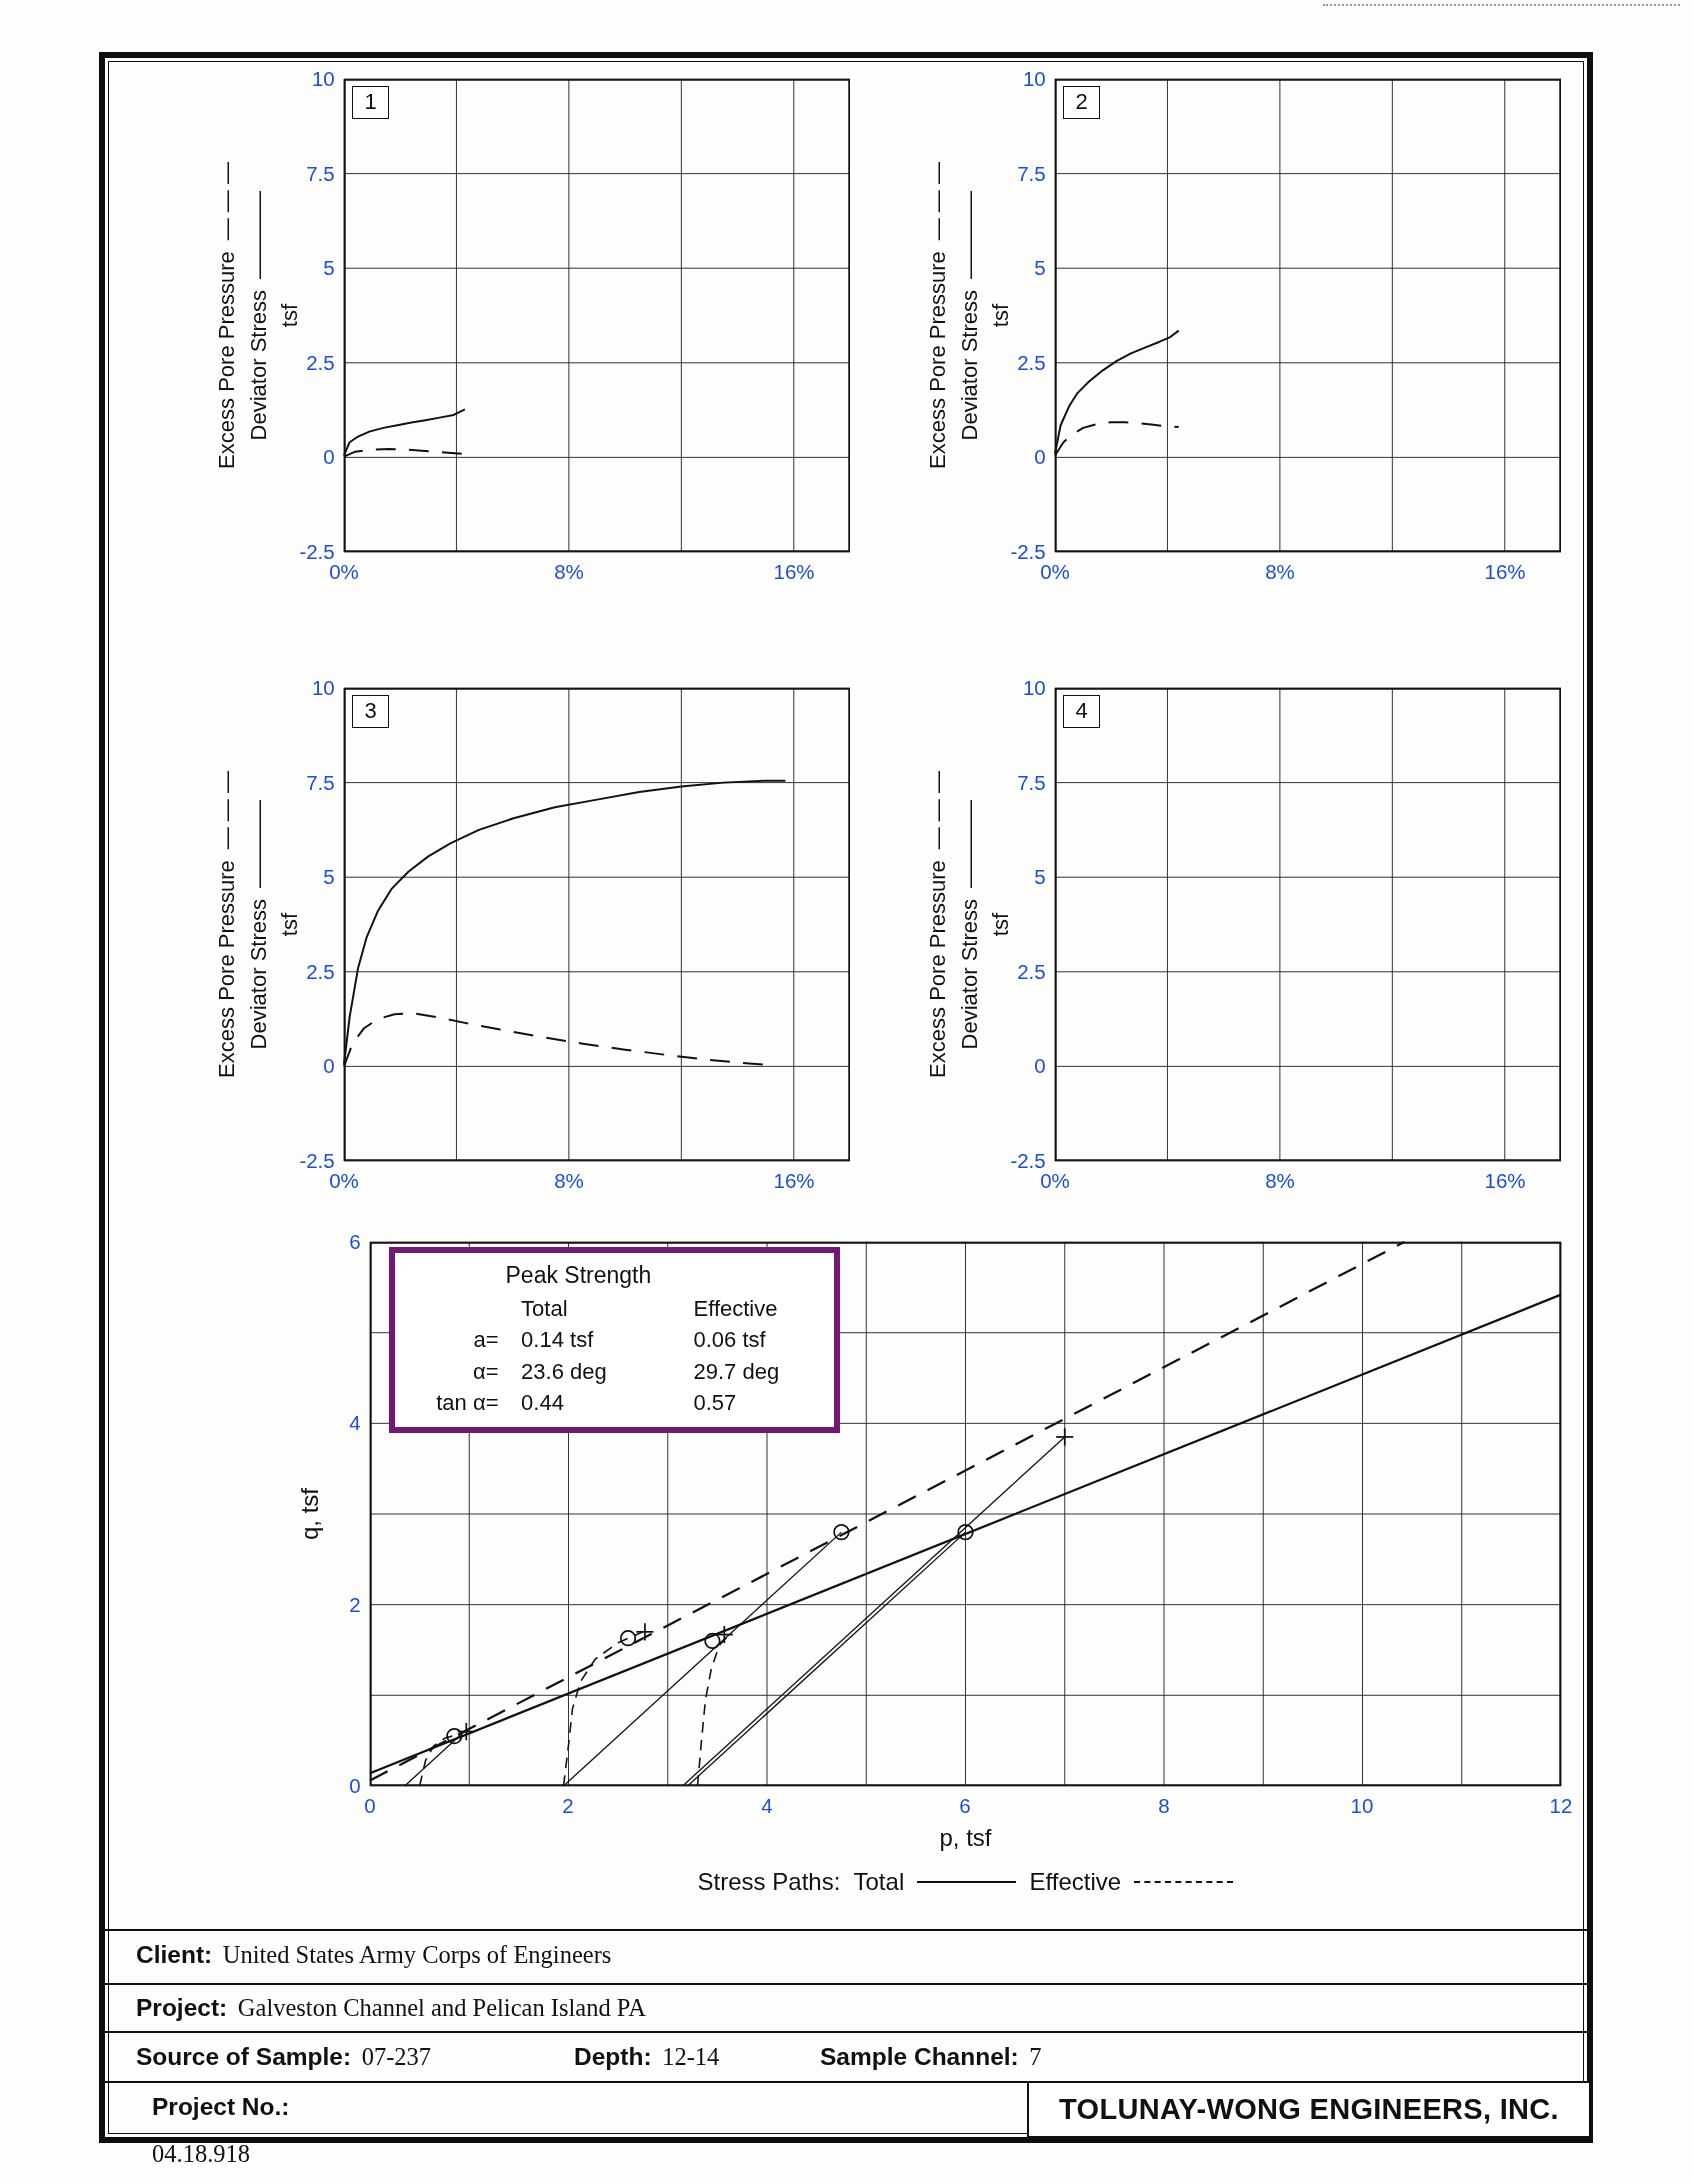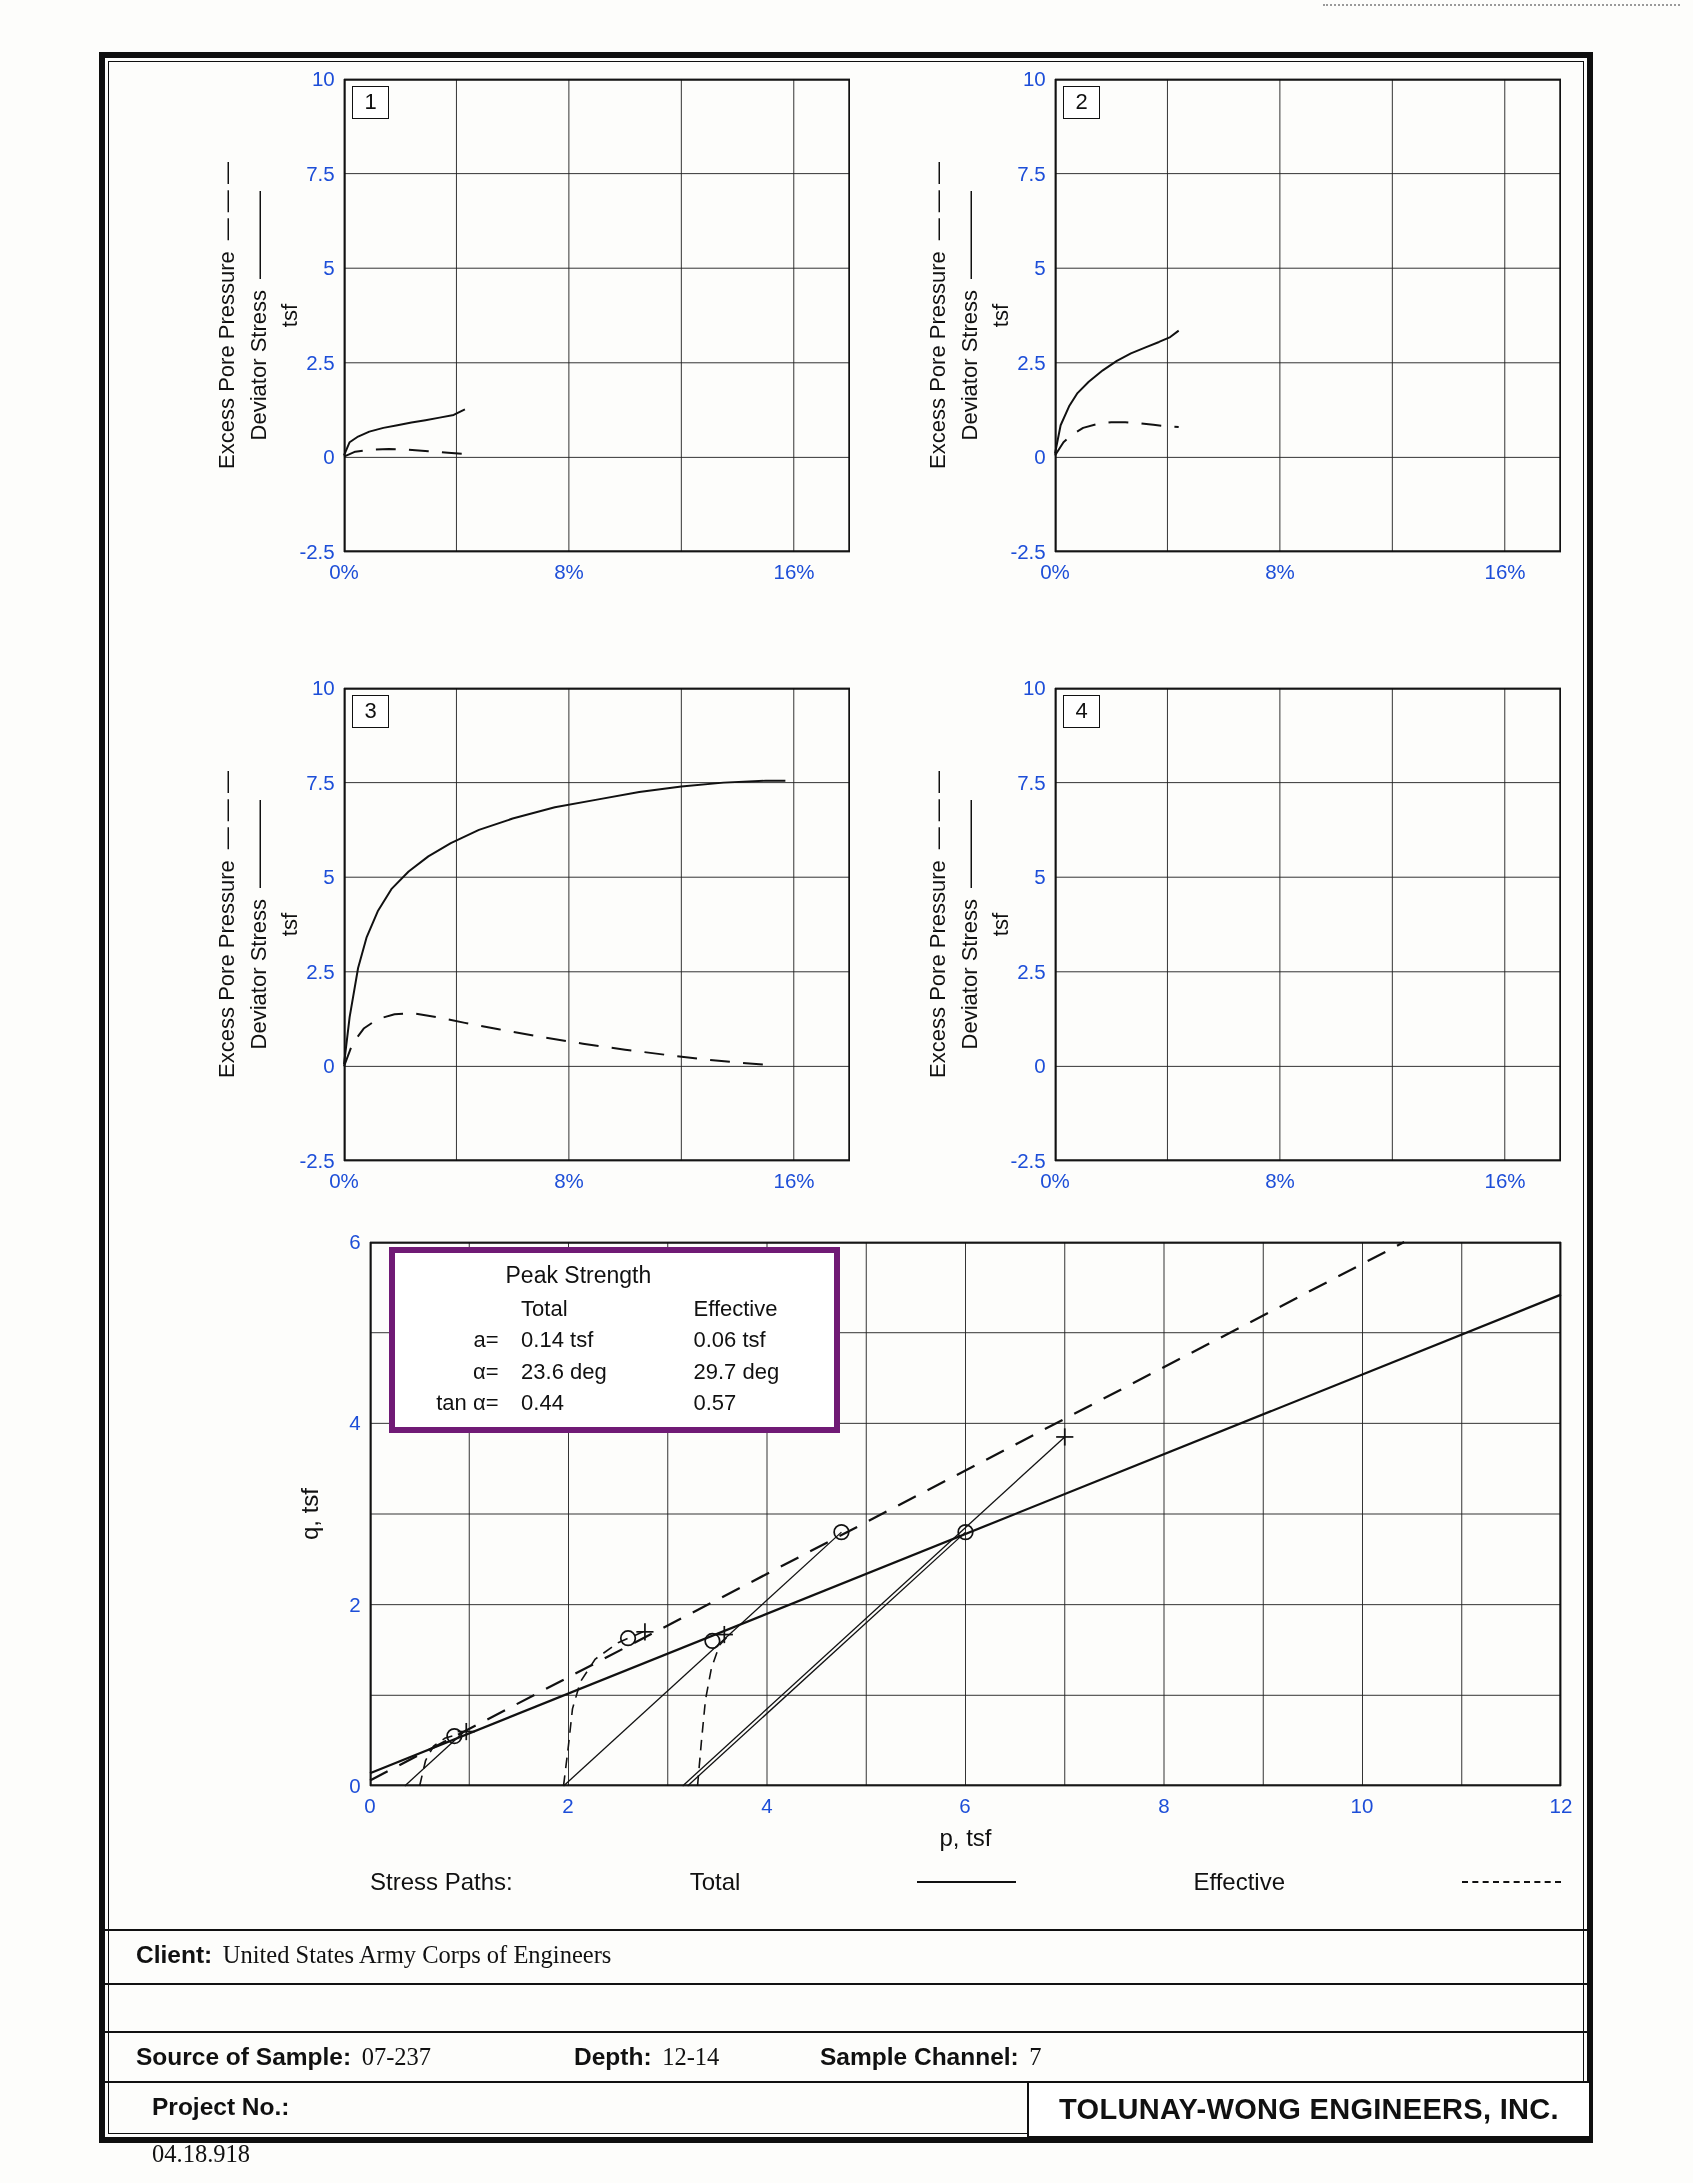--- a/index.html
+++ b/index.html
@@ -29,21 +29,21 @@
   .peak-box{position:absolute;left:18.5px;top:5.3px;width:451px;background:#fff;border:6px solid #701a75;
             z-index:5;padding:6.6px 0 10.6px;}
   .pk-title{font-size:23px;padding:2.6px 0 6.6px 111px;}
   .pk-grid{display:grid;grid-template-columns:112px 151px 179px;row-gap:5.3px;font-size:22px;}
   .pk-c1{text-align:right;padding-right:8px;}
   .pk-c2{padding-left:14.6px;}
   .pk-c3{padding-left:36px;}
 
   .xlab{position:absolute;left:0;width:100%;top:calc(100% + 38px);text-align:center;font-size:24px;}
   .legend-row{position:absolute;left:0;width:100%;top:calc(100% + 82px);display:flex;
-              justify-content:space-between;align-items:center;gap:13.2px;font-size:24px;}
+              justify-content:center;align-items:center;gap:13.2px;font-size:24px;}
   .ls{display:inline-block;width:99px;height:0;border-top:2.3px solid #111;}
   .ls.dashed{border-top-style:dashed;}
 
   
   .rule{position:absolute;left:105px;width:1483px;height:2px;background:#111;}
   .frow{position:absolute;display:flex;align-items:baseline;gap:10.6px;font-size:24.5px;line-height:36px;}
   .flabel{font-weight:bold;font-family:"Liberation Sans",sans-serif;}
   .fvalue{font-family:"Liberation Serif",serif;}
   .company{position:absolute;left:1027px;top:2081px;width:564px;height:57px;border:2.6px solid #0f0f0f;
            background:#fff;display:flex;align-items:center;justify-content:center;
@@ -304,20 +304,24 @@
   <div class="rule" style="top:1929px;"></div>
   <div class="rule" style="top:1983px;"></div>
   <div class="rule" style="top:2031px;"></div>
   <div class="rule" style="top:2081px;"></div>
 
   <div class="frow" style="left:136px;top:1937px;">
     <span class="flabel">Client:</span>
     <span class="fvalue">United States Army Corps of Engineers</span>
   </div>
 
+  <div class="frow" style="left:136px;top:1990px;">
+    <span class="flabel">Project:</span>
+    <span class="fvalue">Galveston Channel and Pelican Island PA</span>
+  </div>
 
   <div class="frow" style="left:136px;top:2039px;">
     <span class="flabel">Source of Sample:</span>
     <span class="fvalue">07-237</span>
   </div>
   <div class="frow" style="left:574px;top:2039px;">
     <span class="flabel">Depth:</span>
     <span class="fvalue">12-14</span>
   </div>
   <div class="frow" style="left:820px;top:2039px;">

